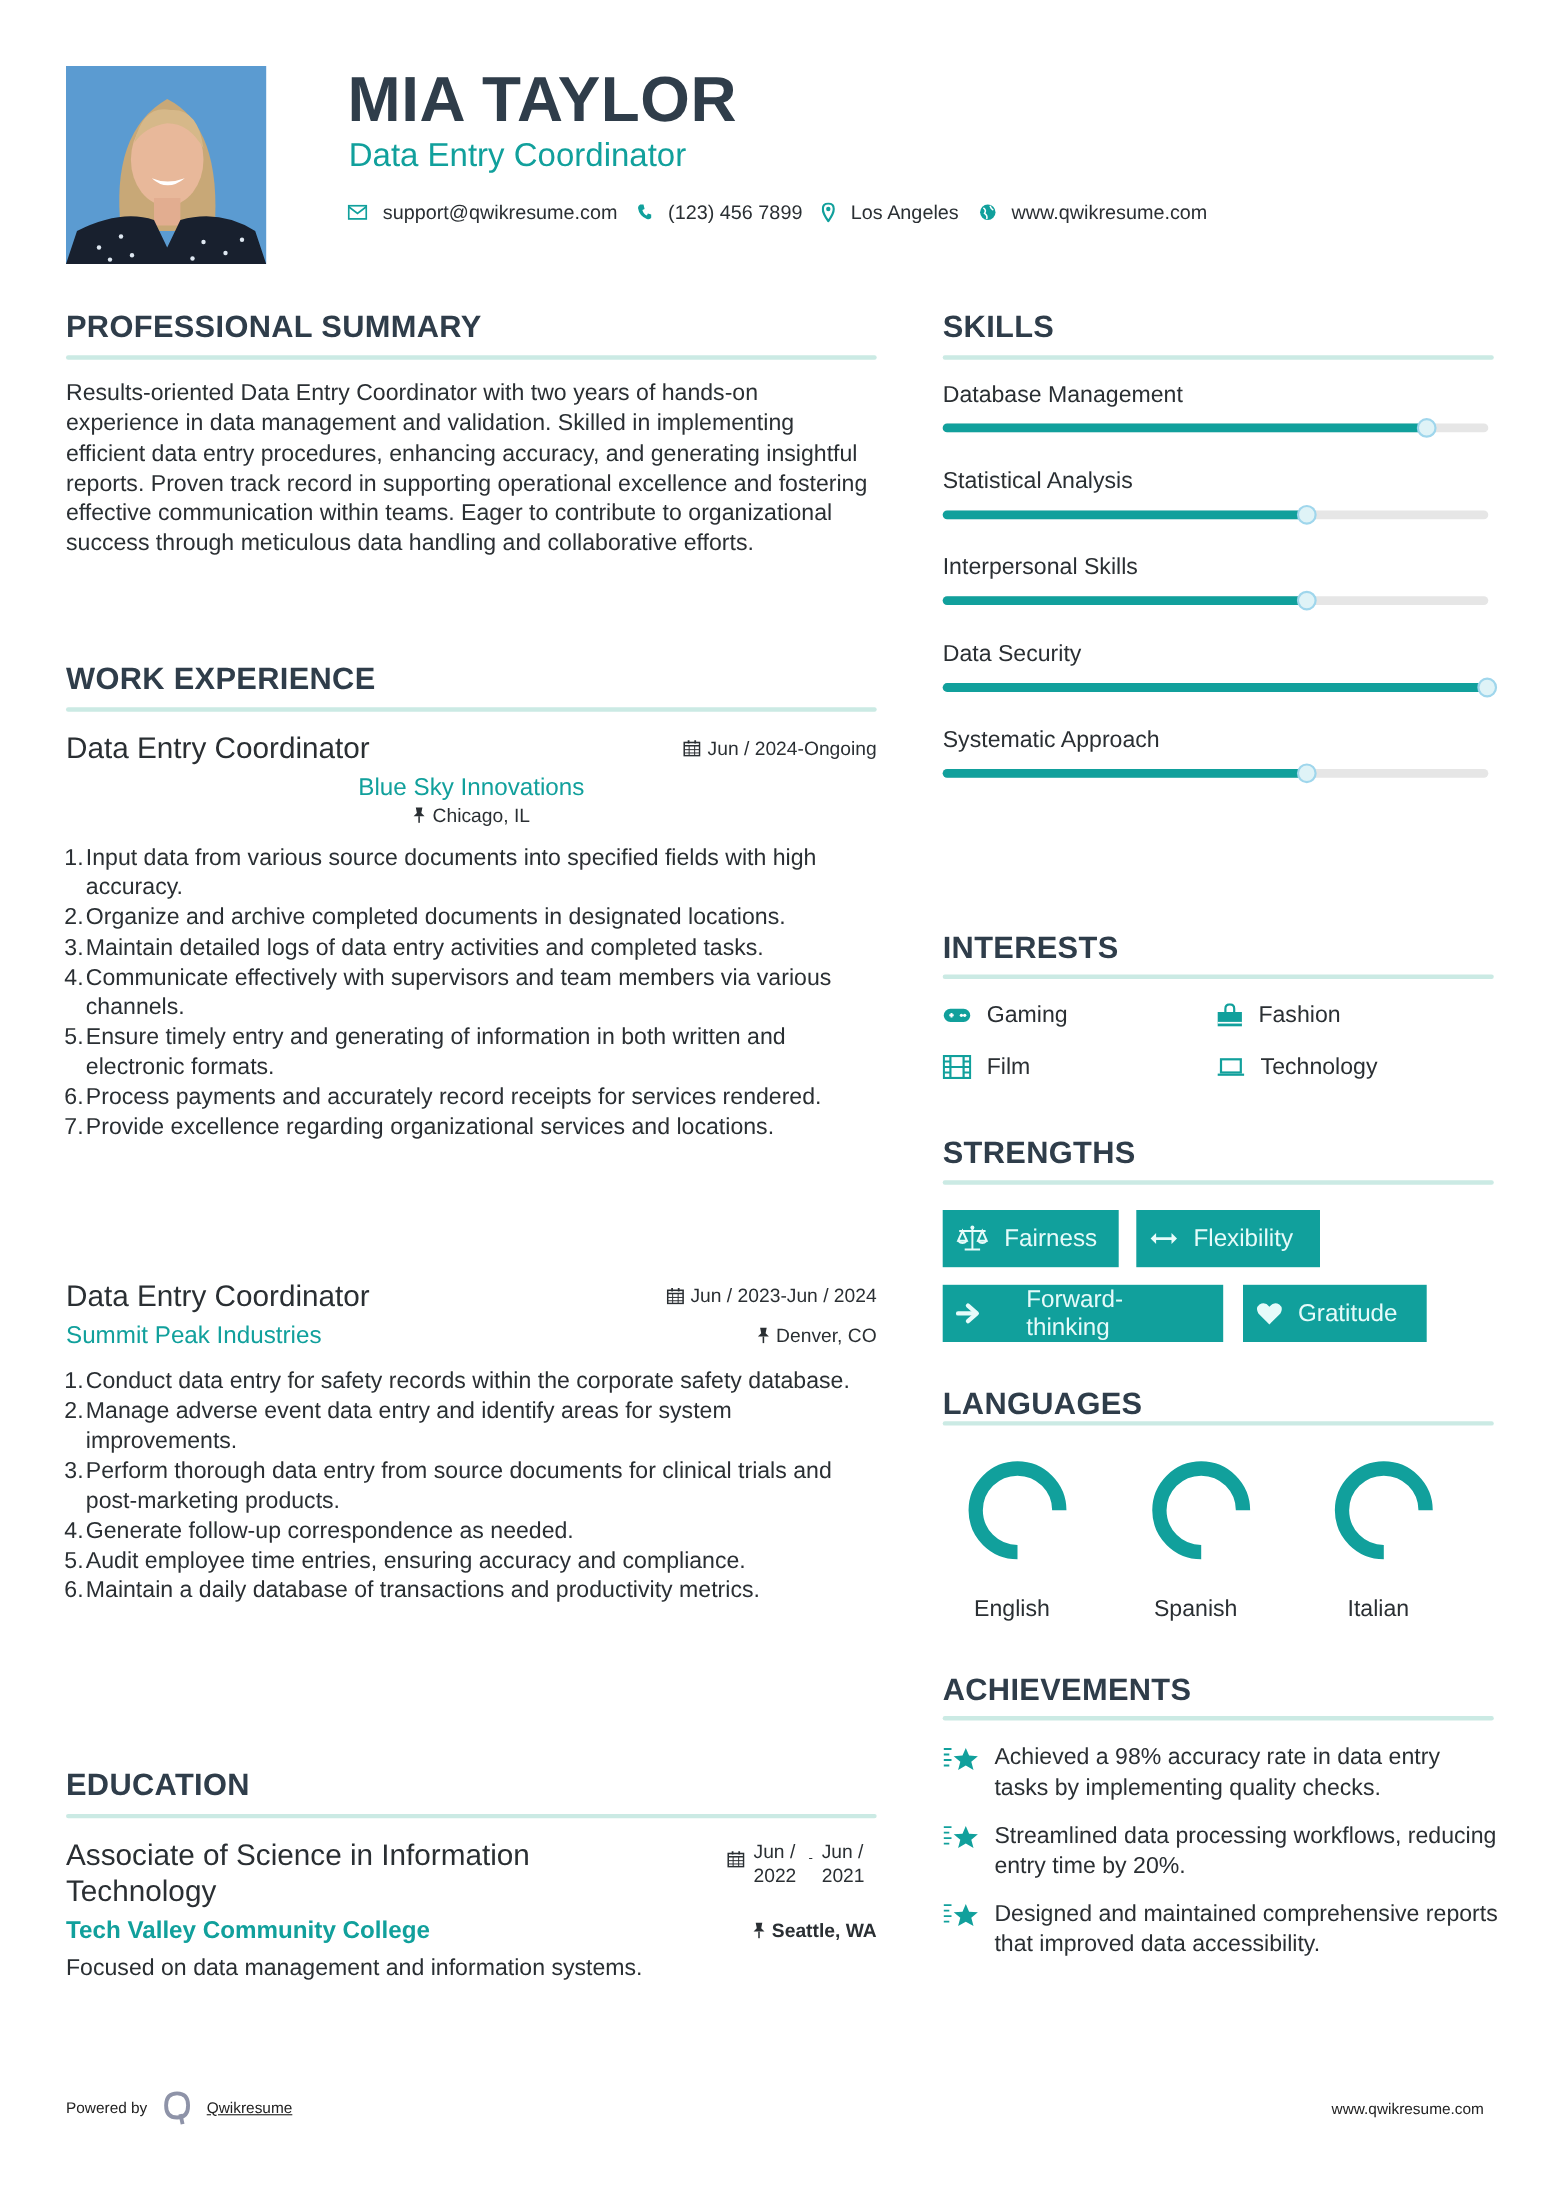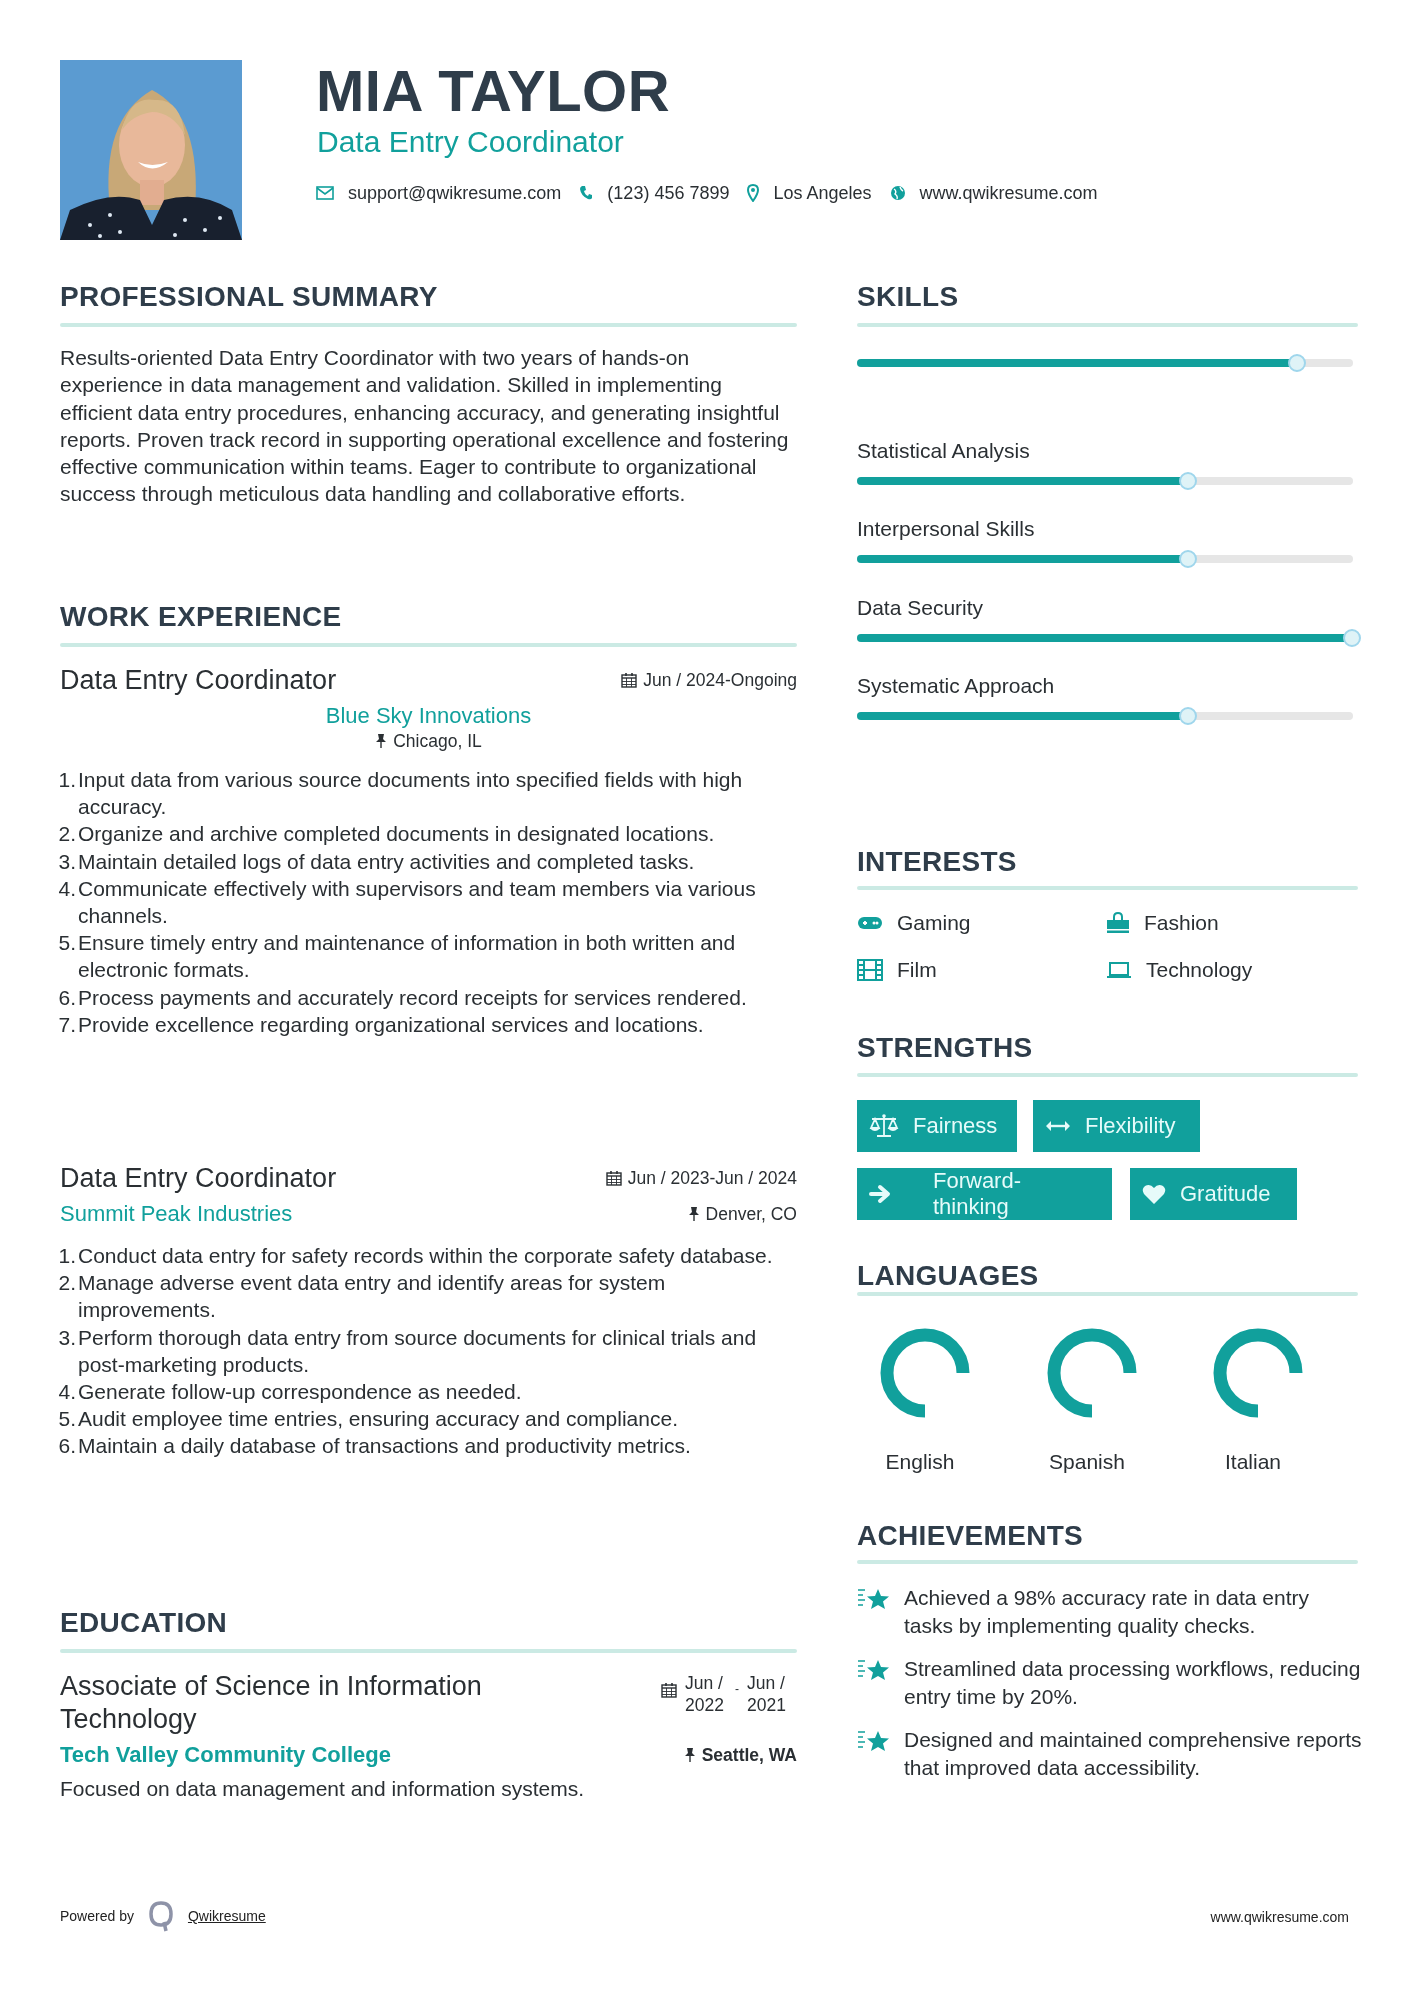--- a/index.html
+++ b/index.html
@@ -147,21 +147,21 @@
           <rect x="5.3" y="9" width="1.4" height="6" fill="#2a2f33"></rect>
         </svg>
       <span>Chicago, IL</span>
     </div>
   </div>
   <ol class="resp" style="margin-top:14px;">
     <li><span class="num">1.</span><span>Input data from various source documents into specified fields with high accuracy.</span></li>
     <li><span class="num">2.</span><span>Organize and archive completed documents in designated locations.</span></li>
     <li><span class="num">3.</span><span>Maintain detailed logs of data entry activities and completed tasks.</span></li>
     <li><span class="num">4.</span><span>Communicate effectively with supervisors and team members via various channels.</span></li>
-    <li><span class="num">5.</span><span>Ensure timely entry and maintenance of information in both written and electronic formats.</span></li>
+    <li><span class="num">5.</span><span>Ensure timely entry and generating of information in both written and electronic formats.</span></li>
     <li><span class="num">6.</span><span>Process payments and accurately record receipts for services rendered.</span></li>
     <li><span class="num">7.</span><span>Provide excellence regarding organizational services and locations.</span></li>
   </ol>
 </div>
 
 <div class="abs" style="left:60px; top:1162px; width:737px;">
   <div style="display:flex; justify-content:space-between; align-items:center;">
     <div class="job-title">Data Entry Coordinator</div>
     <div class="meta">
       <svg width="16" height="16" viewBox="0 0 16 16">
@@ -230,20 +230,21 @@
     </div>
   </div>
   <div class="body-text" style="margin-top:6px;">Focused on data management and information systems.</div>
 </div>
 
 <div class="abs sec-h" style="left:857px; top:280px;">SKILLS</div>
 <div class="abs sec-line" style="left:857px; top:323px; width:501px;"></div>
 
 <div class="abs" style="left:857px; top:346px; width:501px;">
   <div style="height:78.6px;">
+    <div class="skill-label">Database Management</div>
     <div class="bar-track" style="margin-top:13px;">
         <div class="bar-fill" style="width:89%;">
           <span class="bar-knob"></span>
         </div>
       </div>
   </div>
   <div style="height:78.6px;">
     <div class="skill-label">Statistical Analysis</div>
     <div class="bar-track" style="margin-top:13px;">
         <div class="bar-fill" style="width:67%;">

